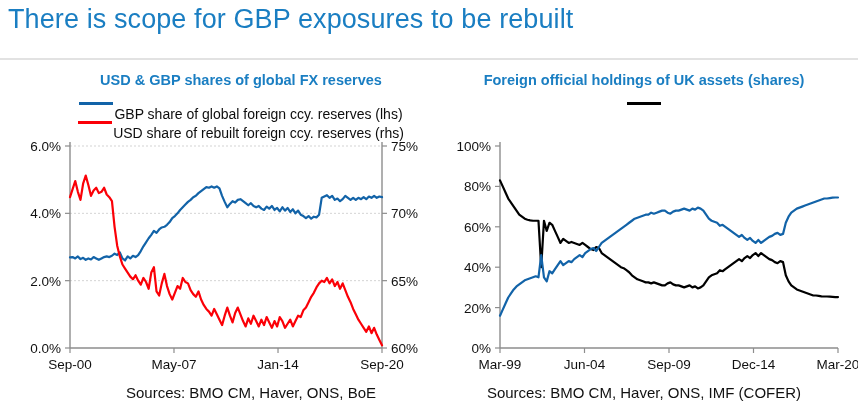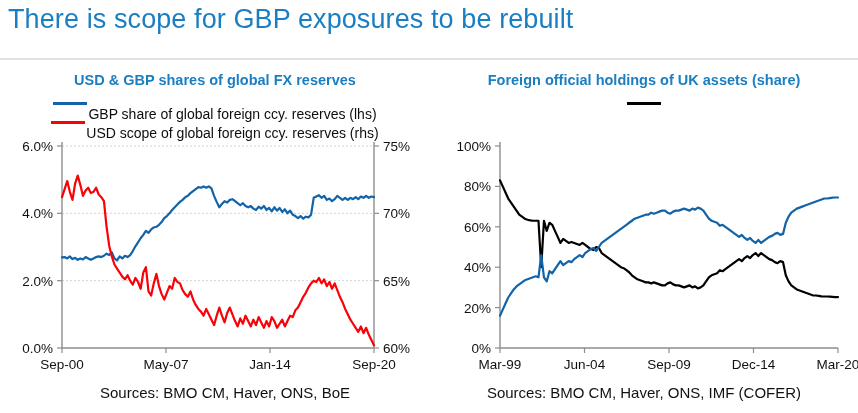--- a/index.html
+++ b/index.html
@@ -15,21 +15,21 @@
     font-size:27px;font-weight:400;color:#1a7ec2;
     letter-spacing:0.1px;white-space:nowrap;
   }
 
   .divider{
     position:absolute;left:0px;top:58px;width:858px;height:2px;
     background:#e2e2e2;
   }
 
   .panel{position:absolute;top:62px;height:351px;}
-  .panel-left{left:0px;width:430px;}
+  .panel-left{left:8px;width:430px;padding-left:36px;}
   .panel-right{left:430px;width:428px;}
 
   .panel-title{
     position:absolute;top:10px;left:0;width:100%;
     text-align:center;font-size:14.5px;font-weight:bold;color:#1a7ec2;
     white-space:nowrap;
   }
 
   .legend{position:absolute;top:32px;left:0;width:100%;}
   .legend-row{
@@ -63,21 +63,21 @@
 
   <div class="panel panel-left">
     <div class="panel-title">USD &amp; GBP shares of global FX reserves</div>
     <div class="legend">
       <div class="legend-row">
         <span class="legend-swatch" style="background:#1263a8"></span>
         <span class="legend-label">GBP share of global foreign ccy. reserves (lhs)</span>
       </div>
       <div class="legend-row">
         <span class="legend-swatch" style="background:#fb0007"></span>
-        <span class="legend-label">USD scope of global foreign ccy. reserves (rhs)</span>
+        <span class="legend-label">USD share of rebuilt foreign ccy. reserves (rhs)</span>
       </div>
     </div>
     <svg class="chart-svg" id="svg-left" width="430" height="250">
         <line x1="57" y1="214" x2="62" y2="214" stroke="#8d8d8d" stroke-width="1.2"></line>
         <text x="53" y="219" text-anchor="end" class="tick-lbl">0.0%</text>
         <line x1="62" y1="146.66666666666669" x2="374" y2="146.66666666666669" stroke="#c8c8c8" stroke-width="0.8" stroke-dasharray="2 2"></line>
         <line x1="57" y1="146.66666666666669" x2="62" y2="146.66666666666669" stroke="#8d8d8d" stroke-width="1.2"></line>
         <text x="53" y="151.66666666666669" text-anchor="end" class="tick-lbl">2.0%</text>
         <line x1="62" y1="79.33333333333334" x2="374" y2="79.33333333333334" stroke="#c8c8c8" stroke-width="0.8" stroke-dasharray="2 2"></line>
         <line x1="57" y1="79.33333333333334" x2="62" y2="79.33333333333334" stroke="#8d8d8d" stroke-width="1.2"></line>
@@ -104,21 +104,21 @@
         <text x="270.0104" y="235" text-anchor="middle" class="tick-lbl">Jan-14</text>
         <line x1="374" y1="214" x2="374" y2="219" stroke="#8d8d8d" stroke-width="1.2"></line>
         <text x="374" y="235" text-anchor="middle" class="tick-lbl">Sep-20</text>
         <path d="M62.00 123.44 L64.62 123.10 L67.24 124.45 L69.87 122.43 L72.49 125.12 L75.11 123.77 L77.73 125.79 L80.35 124.45 L82.97 125.46 L85.60 123.10 L88.22 124.45 L90.84 125.79 L93.46 124.45 L96.08 123.10 L98.71 122.43 L101.33 123.10 L103.95 121.75 L106.57 119.73 L109.19 121.08 L111.82 118.39 L114.44 124.45 L117.06 126.47 L119.68 122.43 L122.30 124.45 L124.92 121.75 L127.55 123.10 L130.17 121.08 L132.79 117.04 L135.41 112.33 L138.03 108.29 L140.66 104.25 L143.28 100.88 L145.90 96.84 L148.52 98.86 L151.14 95.49 L153.76 93.47 L156.39 92.80 L159.01 90.78 L161.63 88.09 L164.25 84.05 L166.87 82.03 L169.50 79.33 L172.12 75.97 L174.74 73.27 L177.36 70.58 L179.98 67.89 L182.61 65.87 L185.23 63.17 L187.85 61.83 L190.47 59.13 L193.09 57.11 L195.71 55.09 L198.34 53.07 L200.96 53.75 L203.58 52.40 L206.20 53.75 L208.82 52.40 L211.45 54.42 L214.07 61.83 L216.69 67.89 L219.31 73.27 L221.93 69.91 L224.55 67.21 L227.18 68.56 L229.80 65.87 L232.42 65.19 L235.04 67.21 L237.66 69.23 L240.29 71.25 L242.91 69.23 L245.53 71.93 L248.15 73.27 L250.77 71.93 L253.39 74.62 L256.02 75.97 L258.64 72.60 L261.26 74.62 L263.88 71.93 L266.50 75.97 L269.13 73.95 L271.75 77.31 L274.37 73.27 L276.99 76.64 L279.61 73.95 L282.24 77.99 L284.86 75.29 L287.48 79.33 L290.10 76.64 L292.72 80.68 L295.34 82.03 L297.97 84.05 L300.59 82.03 L303.21 84.72 L305.83 82.70 L308.45 83.37 L311.08 80.68 L313.70 63.85 L316.32 62.50 L318.94 61.15 L321.56 63.85 L324.18 61.83 L326.81 65.87 L329.43 64.52 L332.05 67.21 L334.67 65.19 L337.29 61.83 L339.92 63.85 L342.54 65.87 L345.16 63.85 L347.78 65.87 L350.40 63.85 L353.03 65.19 L355.65 63.17 L358.27 65.19 L360.89 62.50 L363.51 63.85 L366.13 61.83 L368.76 63.85 L371.38 62.50 L374.00 63.17" fill="none" stroke="#1263a8" stroke-width="2.2" stroke-linejoin="round" stroke-linecap="round"></path>
         <path d="M62.00 63.17 L64.62 55.09 L67.24 47.01 L69.87 57.79 L72.49 65.87 L75.11 49.71 L77.73 41.63 L80.35 51.05 L82.97 61.83 L85.60 56.44 L88.22 53.75 L90.84 59.13 L93.46 57.79 L96.08 53.75 L98.71 60.48 L101.33 63.17 L103.95 67.21 L106.57 92.80 L109.19 111.65 L111.82 122.43 L114.44 130.51 L117.06 134.55 L119.68 138.59 L122.30 142.63 L124.92 145.32 L127.55 141.28 L130.17 146.67 L132.79 150.71 L135.41 143.97 L138.03 148.01 L140.66 154.75 L143.28 138.59 L145.90 133.20 L148.52 157.44 L151.14 161.48 L153.76 149.36 L156.39 139.93 L159.01 152.05 L161.63 160.13 L164.25 165.52 L166.87 158.79 L169.50 152.05 L172.12 154.75 L174.74 143.97 L177.36 148.01 L179.98 149.36 L182.61 156.09 L185.23 160.13 L187.85 162.83 L190.47 157.44 L193.09 165.52 L195.71 170.91 L198.34 174.95 L200.96 177.64 L203.58 181.68 L206.20 174.95 L208.82 180.33 L211.45 185.72 L214.07 191.11 L216.69 181.68 L219.31 173.60 L221.93 181.68 L224.55 188.41 L227.18 178.99 L229.80 173.60 L232.42 180.33 L235.04 187.07 L237.66 192.45 L240.29 184.37 L242.91 189.76 L245.53 181.68 L248.15 187.07 L250.77 192.45 L253.39 185.72 L256.02 191.11 L258.64 183.03 L261.26 188.41 L263.88 193.80 L266.50 187.07 L269.13 192.45 L271.75 183.03 L274.37 187.07 L276.99 193.80 L279.61 189.76 L282.24 185.72 L284.86 192.45 L287.48 187.07 L290.10 181.68 L292.72 183.03 L295.34 176.29 L297.97 173.60 L300.59 168.21 L303.21 162.83 L305.83 158.79 L308.45 153.40 L311.08 149.36 L313.70 146.67 L316.32 148.01 L318.94 143.97 L321.56 149.36 L324.18 145.32 L326.81 152.05 L329.43 148.01 L332.05 154.75 L334.67 149.36 L337.29 156.09 L339.92 162.83 L342.54 168.21 L345.16 174.95 L347.78 180.33 L350.40 185.72 L353.03 189.76 L355.65 193.80 L358.27 197.84 L360.89 192.45 L363.51 199.19 L366.13 193.80 L368.76 200.53 L371.38 205.92 L374.00 211.31" fill="none" stroke="#fb0007" stroke-width="2.2" stroke-linejoin="round" stroke-linecap="round"></path>
       </svg>
     <div class="src src-left">Sources: BMO CM, Haver, ONS, BoE</div>
   </div>
 
   <div class="panel panel-right">
-    <div class="panel-title">Foreign official holdings of UK assets (share)</div>
+    <div class="panel-title">Foreign official holdings of UK assets (shares)</div>
     <div class="legend">
       <div class="legend-row">
         <span class="legend-swatch" style="background:#000000"></span>
       </div>
     </div>
     <svg class="chart-svg" id="svg-right" width="428" height="250">
         <line x1="65" y1="214" x2="70" y2="214" stroke="#8d8d8d" stroke-width="1.2"></line>
         <text x="61" y="219" text-anchor="end" class="tick-lbl">0%</text>
         <line x1="65" y1="173.6" x2="70" y2="173.6" stroke="#8d8d8d" stroke-width="1.2"></line>
         <text x="61" y="178.6" text-anchor="end" class="tick-lbl">20%</text>

